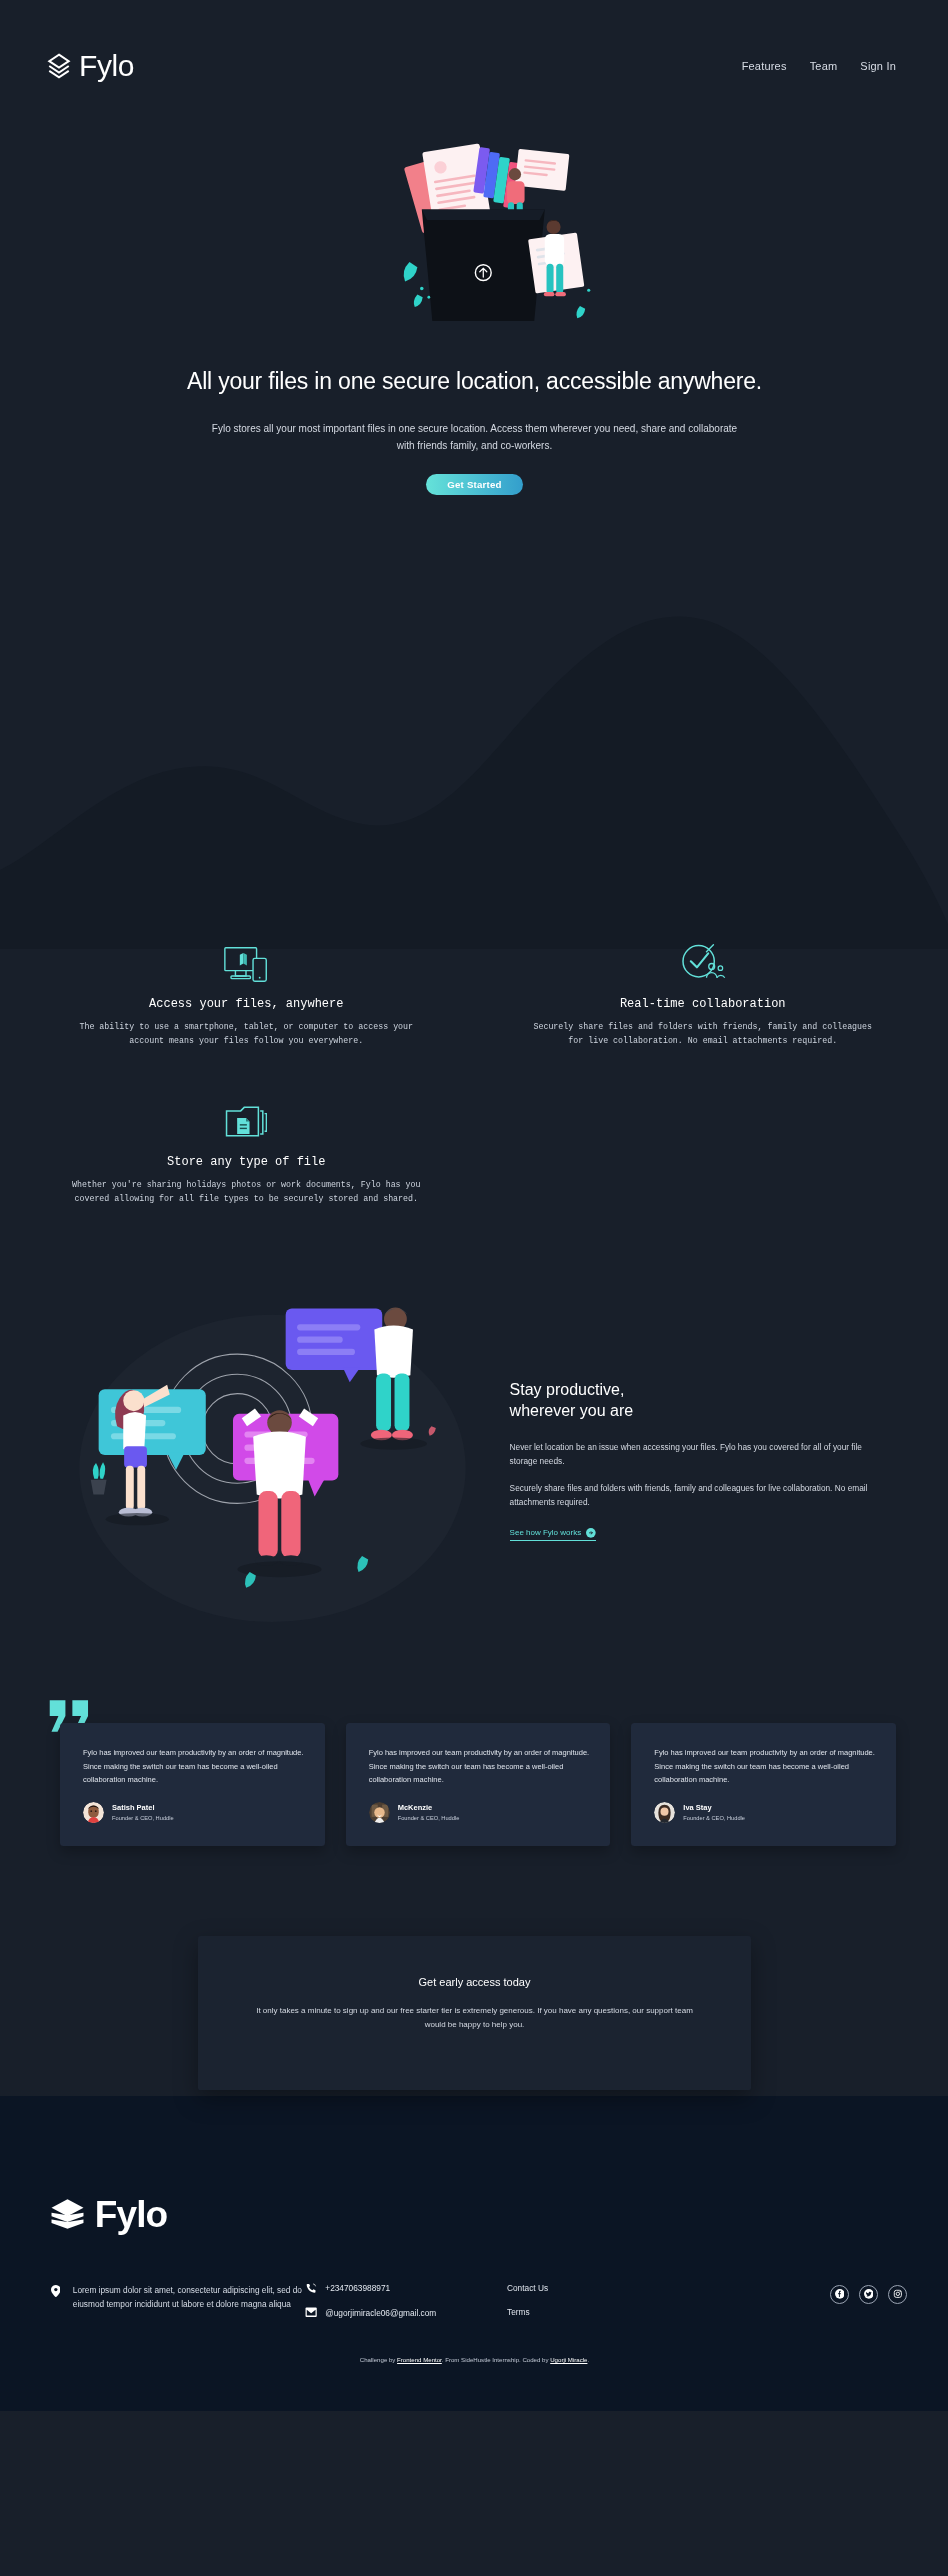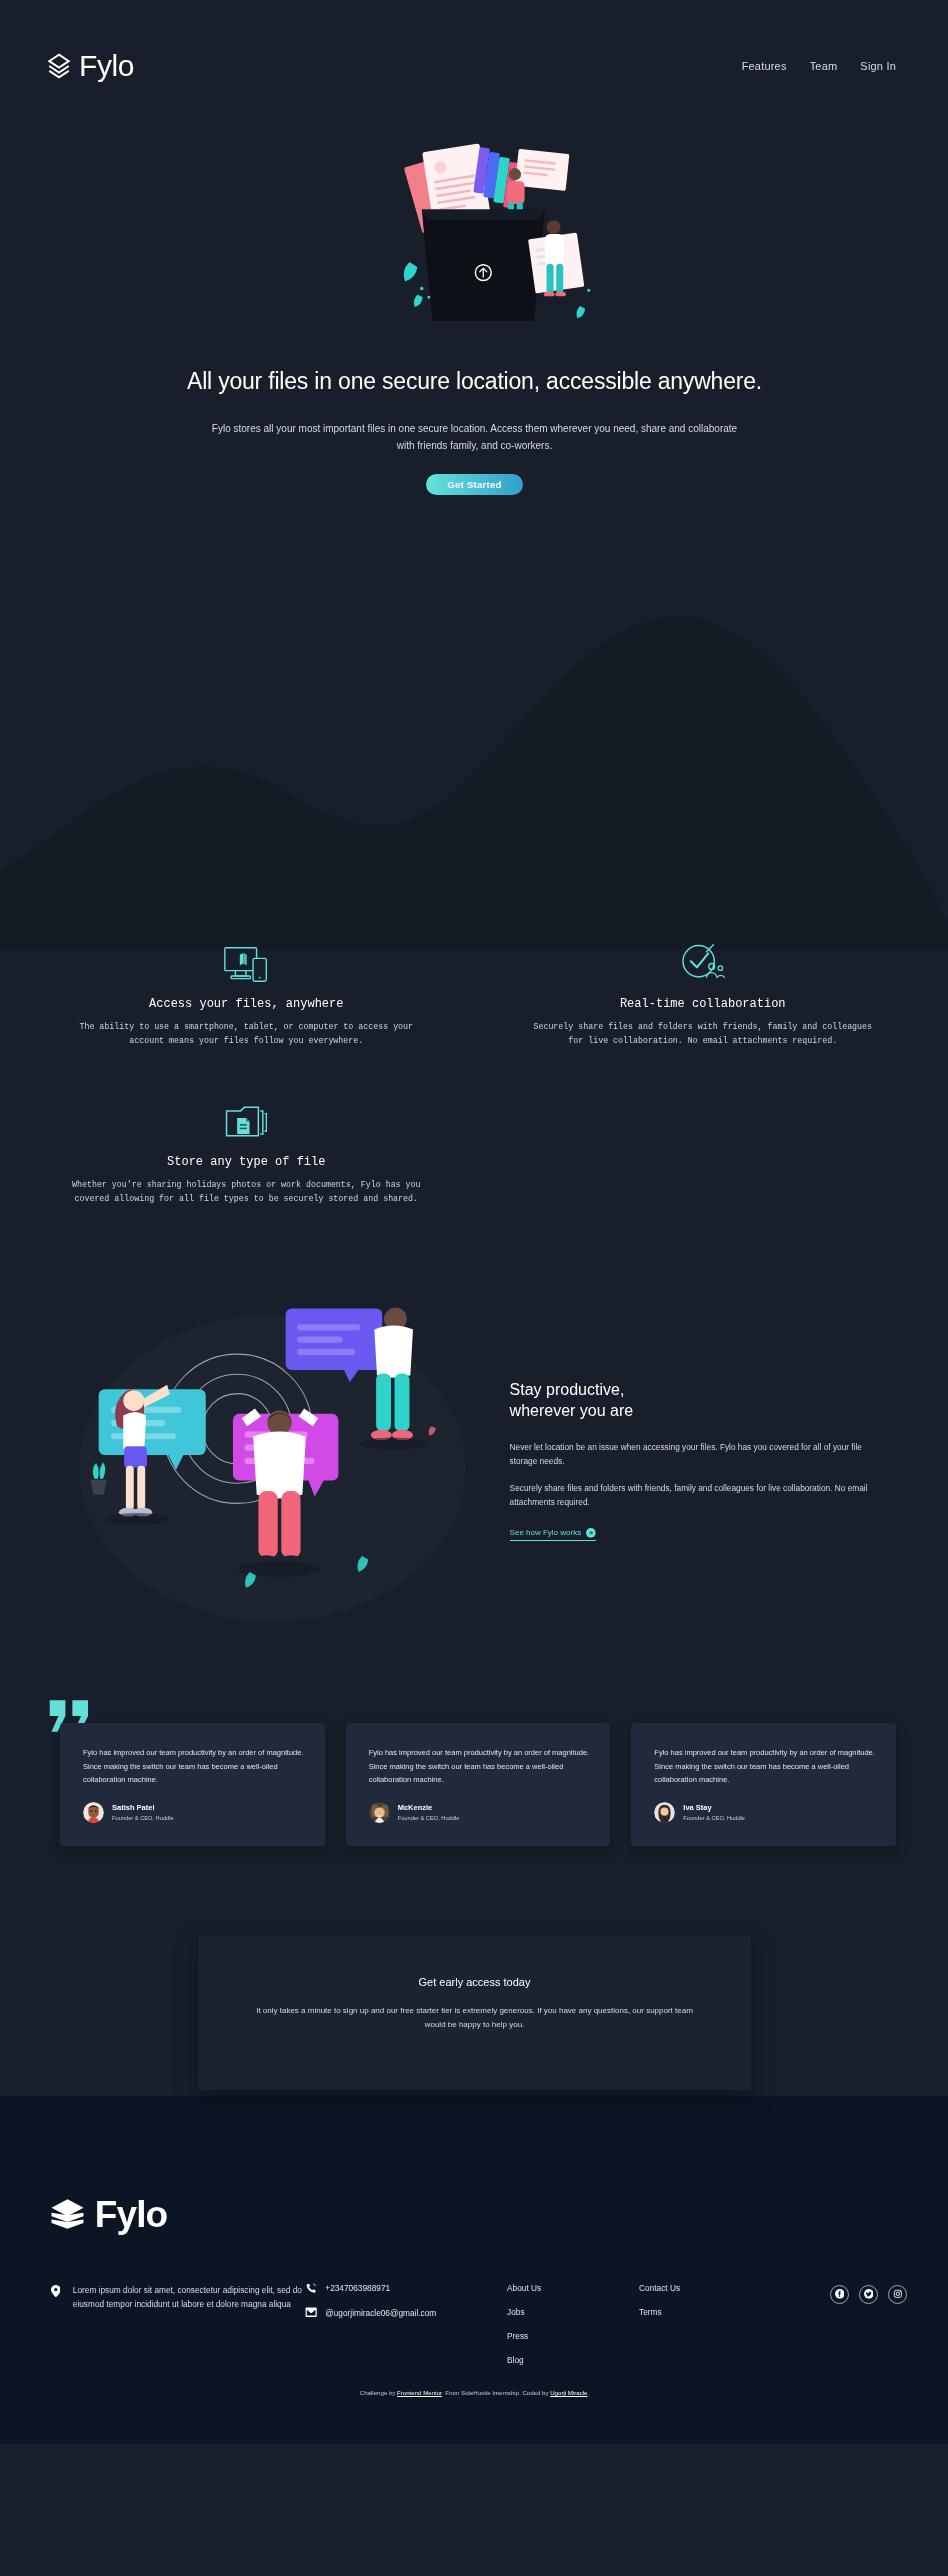--- a/index.html
+++ b/index.html
@@ -498,26 +498,20 @@
         </div>
         <div class="contact-row">
           <svg class="ico" viewBox="0 0 14 12">
             <rect x="0.6" y="0.6" width="12.8" height="10.8" rx="1" fill="#ffffff"></rect>
             <path d="M2 3 L7 7 L12 3 L12 9.6 L2 9.6 Z" fill="#0b1524"></path>
           </svg>
           <span>@ugorjimiracle06@gmail.com</span>
         </div>
       </div>
 
-      <div class="fcol-links">
-        <a href="#">About Us</a>
-        <a href="#">Jobs</a>
-        <a href="#">Press</a>
-        <a href="#">Blog</a>
-      </div>
 
       <div class="fcol-links2">
         <a href="#">Contact Us</a>
         <a href="#">Terms</a>
       </div>
 
       <div class="socials">
         <div class="social">
           <svg viewBox="0 0 12 12">
             <circle cx="6" cy="6" r="6" fill="#ffffff"></circle>

